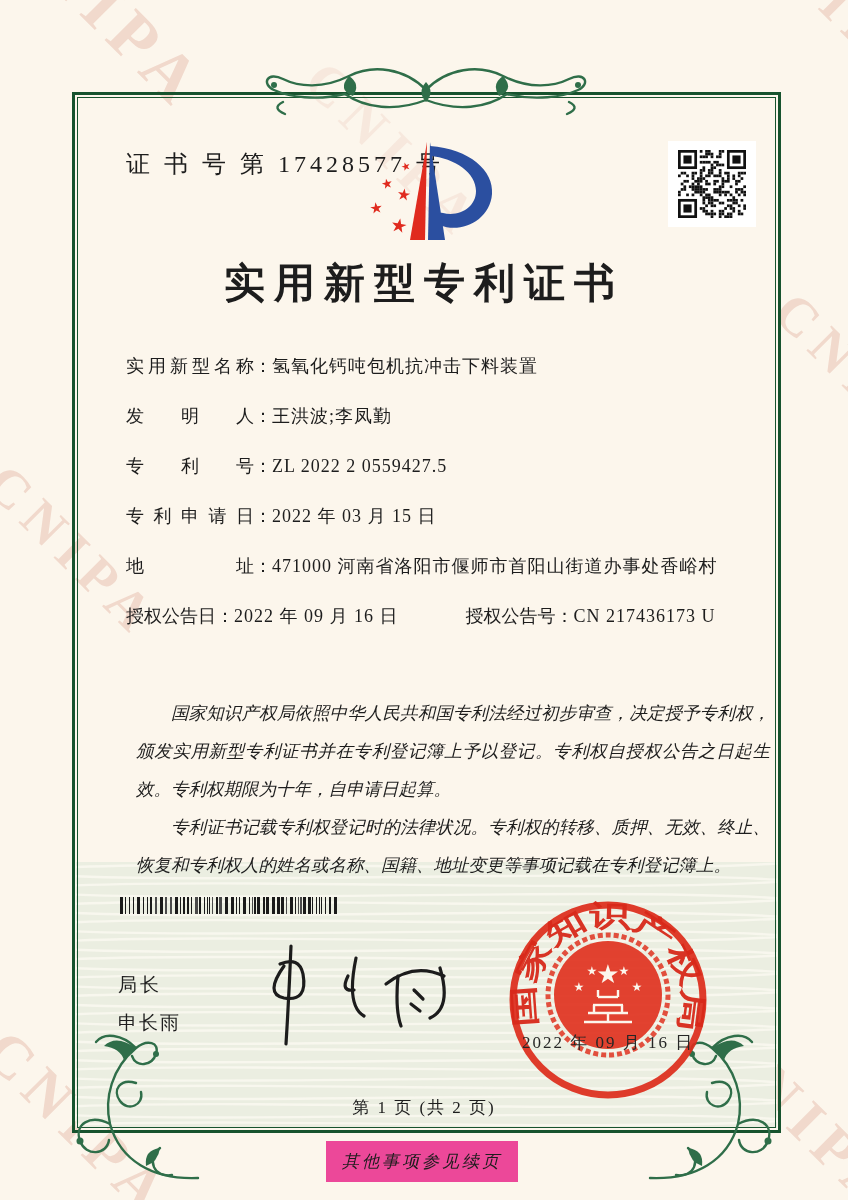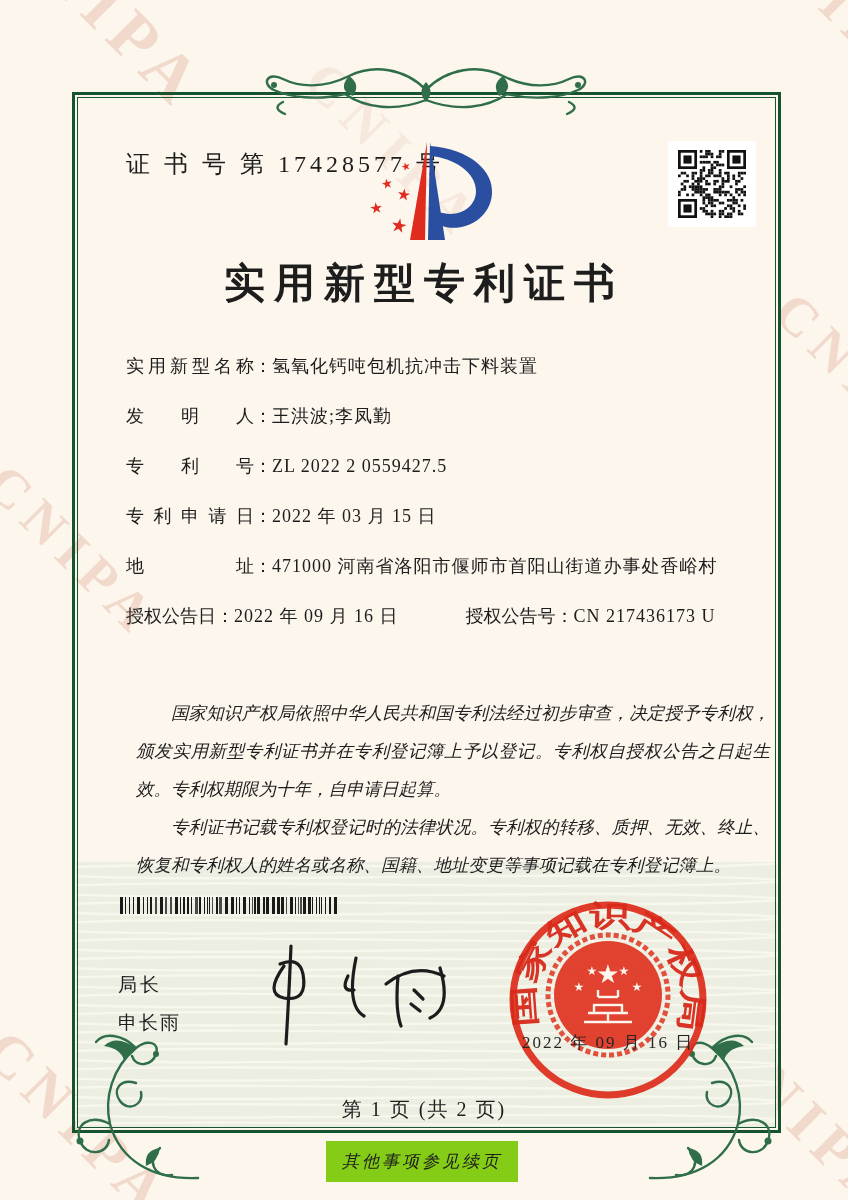--- a/index.html
+++ b/index.html
@@ -17,22 +17,22 @@
   .frow{height:50px;line-height:28px;white-space:nowrap;}
   .flabel{display:inline-block;width:128px;text-align:justify;text-align-last:justify;}
   .fvalue{letter-spacing:1px;}
   .gsp{display:inline-block;width:58px;}
   #paras{position:absolute;left:136px;top:694px;width:634px;font-size:17.5px;line-height:38px;
          font-style:italic;text-align:justify;}
   #paras p{margin:0;text-indent:2em;}
   #waves-wrap{position:absolute;left:76px;top:862px;width:701px;height:266px;}
   #director-title{position:absolute;left:118px;top:972px;font-size:19px;letter-spacing:3px;}
   #director-name{position:absolute;left:118px;top:1010px;font-size:19px;letter-spacing:2px;}
-  #page-ind{position:absolute;left:0;top:1096px;width:848px;text-align:center;font-size:20px;letter-spacing:2px;}
-  #note{position:absolute;left:326px;top:1141px;background:#84cc16;padding:9px 16px;
+  #page-ind{position:absolute;left:0;top:1096px;width:848px;text-align:center;font-size:17px;letter-spacing:2px;}
+  #note{position:absolute;left:326px;top:1141px;background:#ec4899;padding:9px 16px;
         font-size:17px;font-style:italic;letter-spacing:3px;}
   #qr-box{position:absolute;left:668px;top:141px;width:88px;height:86px;background:#ffffff;}
   svg{display:block;}
 </style>
 </head>
 <body>
 
 <div id="page">
 
   <div class="wm" style="left:-28px;top:-34px;font-size:68px">CNIPA</div>

